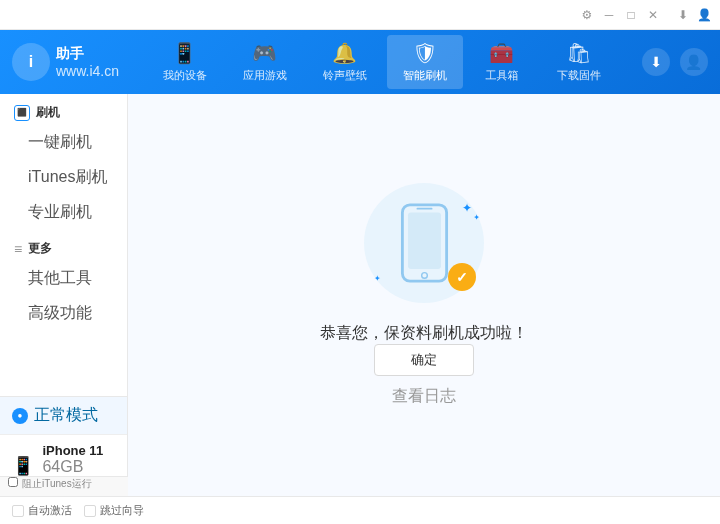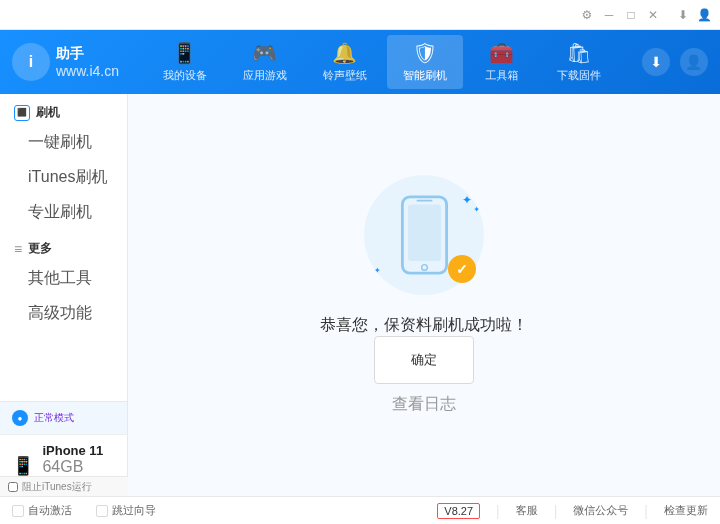--- a/index.html
+++ b/index.html
@@ -194,22 +194,22 @@
       height: 16px;
       border-radius: 50%;
       background: #1890ff;
       display: flex;
       align-items: center;
       justify-content: center;
       font-size: 8px;
       color: #fff;
     }
     .mode-text {
-      font-size: 10px;
-      color: #6d28d9;
+      font-size: 16px;
+      color: #0369a1;
       font-weight: 500;
     }
     .device-info {
       padding: 8px 12px;
       display: flex;
       align-items: center;
       gap: 8px;
       border-top: 1px solid #eee;
     }
     .device-phone-icon {
@@ -285,21 +285,21 @@
     .sparkle-3 { bottom: 20px; left: 10px; font-size: 8px; }
 
     .success-text {
       font-size: 16px;
       color: #333;
       font-weight: 400;
     }
 
     .confirm-btn {
       width: 100px;
-      height: 48px;
+      height: 32px;
       border: 1px solid #d9d9d9;
       background: #fff;
       border-radius: 4px;
       cursor: pointer;
       font-size: 13px;
       color: #333;
       margin-bottom: 10px;
     }
 
     .log-link {
@@ -316,21 +316,21 @@
       background: #fff;
       border-top: 1px solid #e8e8e8;
       display: flex;
       align-items: center;
       padding: 0 12px;
       gap: 0;
     }
     .bottom-left {
       display: flex;
       align-items: center;
-      gap: 24px;
+      gap: 12px;
       font-size: 11px;
       color: #666;
     }
     .checkbox-item {
       display: flex;
       align-items: center;
       gap: 4px;
       cursor: pointer;
     }
     .checkbox {
@@ -484,27 +484,18 @@
     <div class="checkbox-item">
       <div class="checkbox"></div>
       <span>自动激活</span>
     </div>
     <div class="checkbox-item">
       <div class="checkbox"></div>
       <span>跳过向导</span>
     </div>
   </div>
 
-  <div style="position:absolute; bottom:28px; left:0; width:128px; height:20px; background:#f8f8f8; border-top:1px solid #e8e8e8; display:flex; align-items:center; padding: 8px 8px; font-size:10px; color:#888; gap:4px;">
+  <div style="position:absolute; bottom:28px; left:0; width:128px; height:20px; background:#f8f8f8; border-top:1px solid #e8e8e8; display:flex; padding: 0 8px; font-size:10px; color:#888; gap:4px;">
     <input type="checkbox" style="width: 10px; height: 10px;">
     <span>阻止iTunes运行</span>
   </div>
 
-  <div class="bottom-right" style="margin-left:auto;">
-    <span class="version-badge">V8.27</span>
-    <span class="divider">|</span>
-    <span class="bottom-link">客服</span>
-    <span class="divider">|</span>
-    <span class="bottom-link">微信公众号</span>
-    <span class="divider">|</span>
-    <span class="bottom-link">检查更新</span>
-  </div>
 </div>
 
 </body></html>

